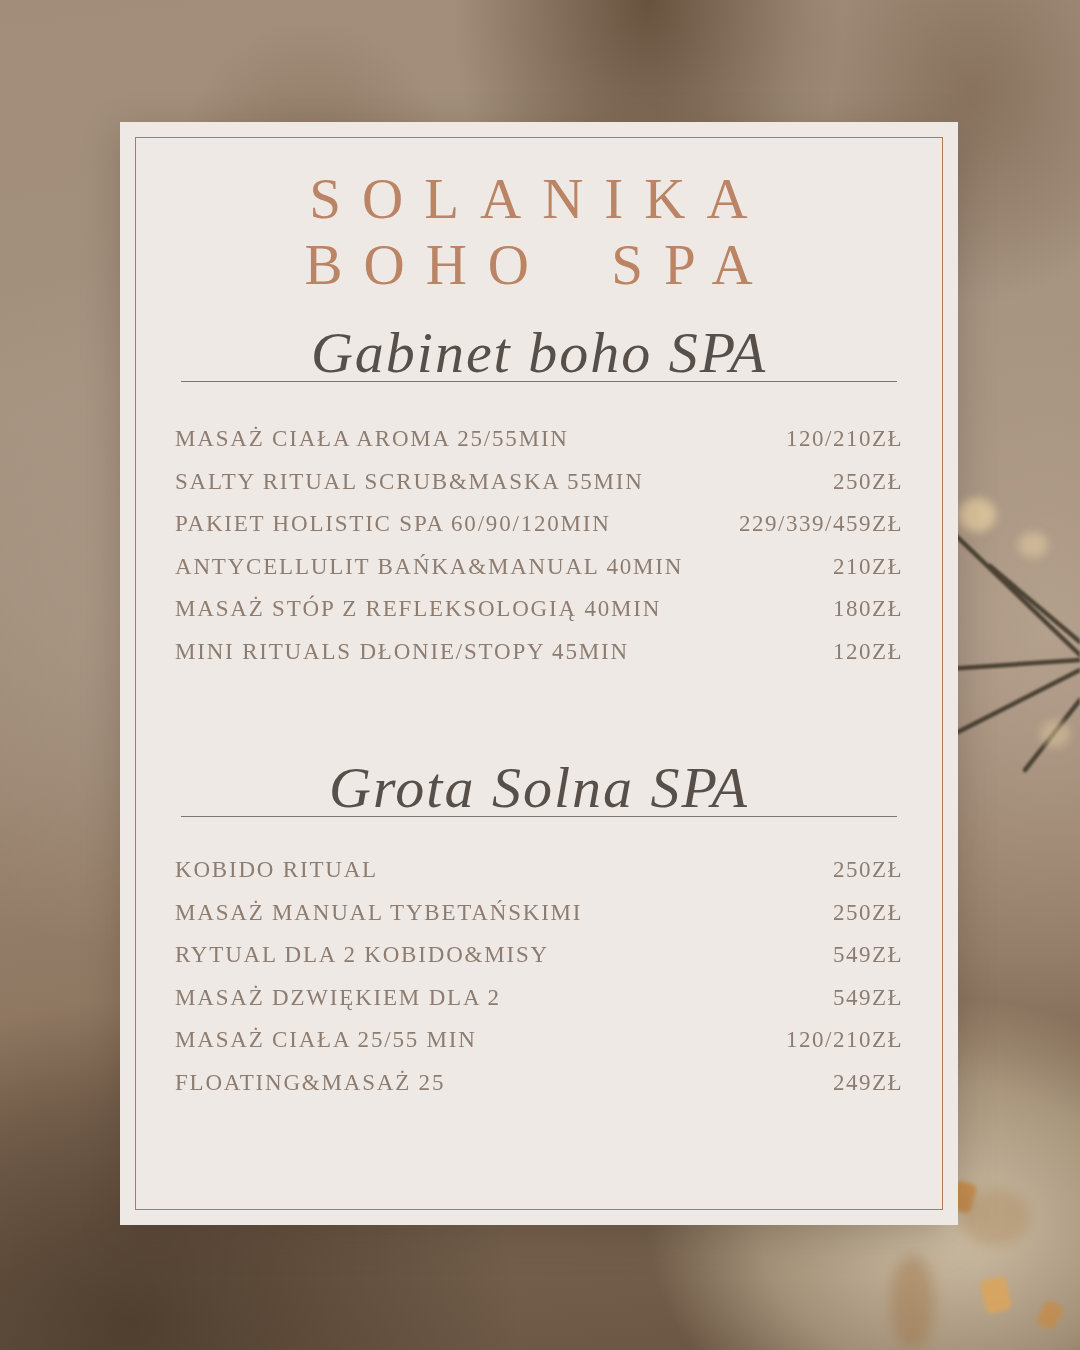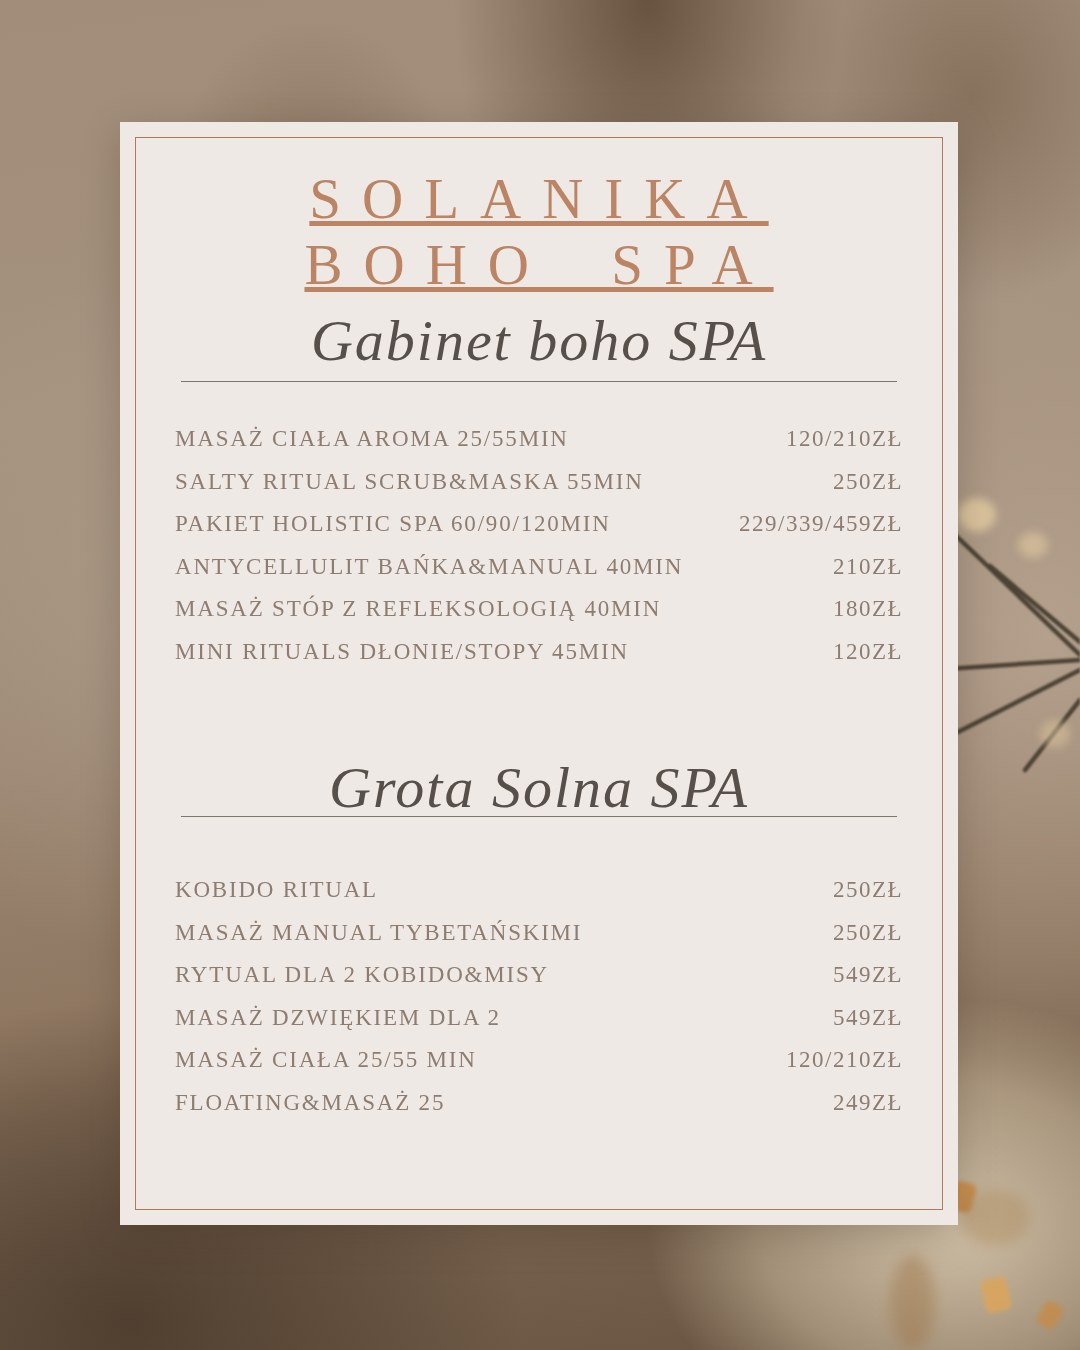--- a/index.html
+++ b/index.html
@@ -42,49 +42,48 @@
     pointer-events:none;
   }
 
   .brand{
     position:absolute; top:44px; left:0; width:100%;
     text-align:center;
     color:#ba8465;
     font-size:57px; line-height:1.15;
     letter-spacing:21px;
     font-weight:400;
-    text-decoration:underline;
   }
   .brand .line{ display:block; }
   .brand .line2{ word-spacing:26px; }
 
   .script-heading{
     position:absolute; left:0; width:100%;
     text-align:center;
     font-style:italic;
     color:#57504a;
     font-size:58px;
     letter-spacing:2px;
     font-weight:400;
   }
-  .script1{ top:185px; }
+  .script1{ top:197px; }
   .script2{ top:620px;margin-top:12px; }
 
   .rule{
     position:absolute; left:61px; width:716px; height:0;
     border-top:1.6px solid #7f766d;
   }
   .rule1{ top:259px; }
   .rule2{ top:694px; }
 
   .menu{
     position:absolute; left:55px; width:728px;
   }
   .menu1{ top:296px; }
-  .menu2{ top:747px; }
+  .menu2{ top:727px; }
   .row{
     height:42.5px;
     display:flex; align-items:center; justify-content:space-between;
     color:#8d7c70;
     font-size:23px;
     letter-spacing:1.8px;
     white-space:nowrap;
   }
   .row .price{ text-align:right; letter-spacing:1.5px; }
 </style>

